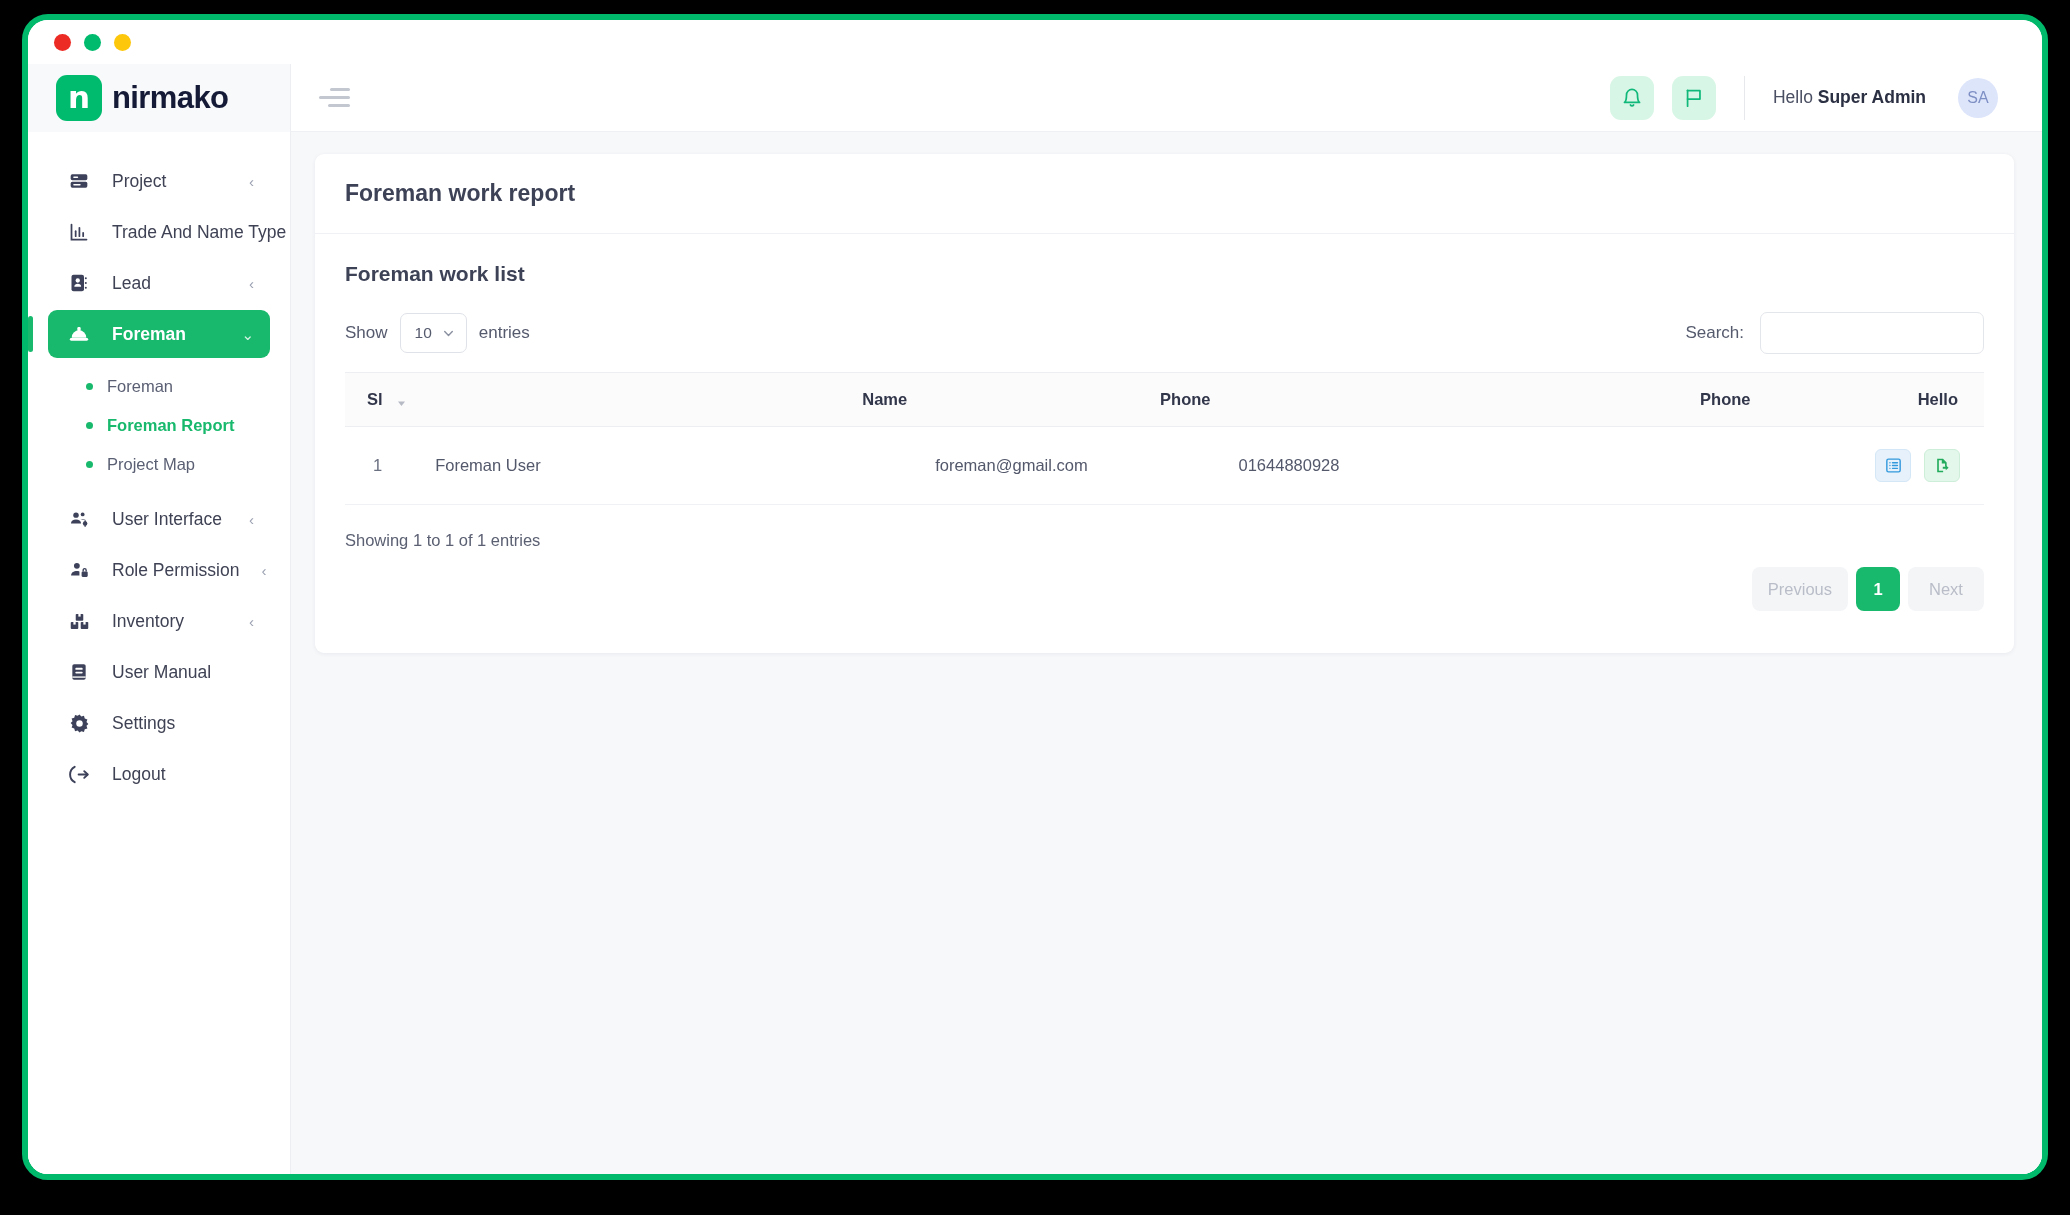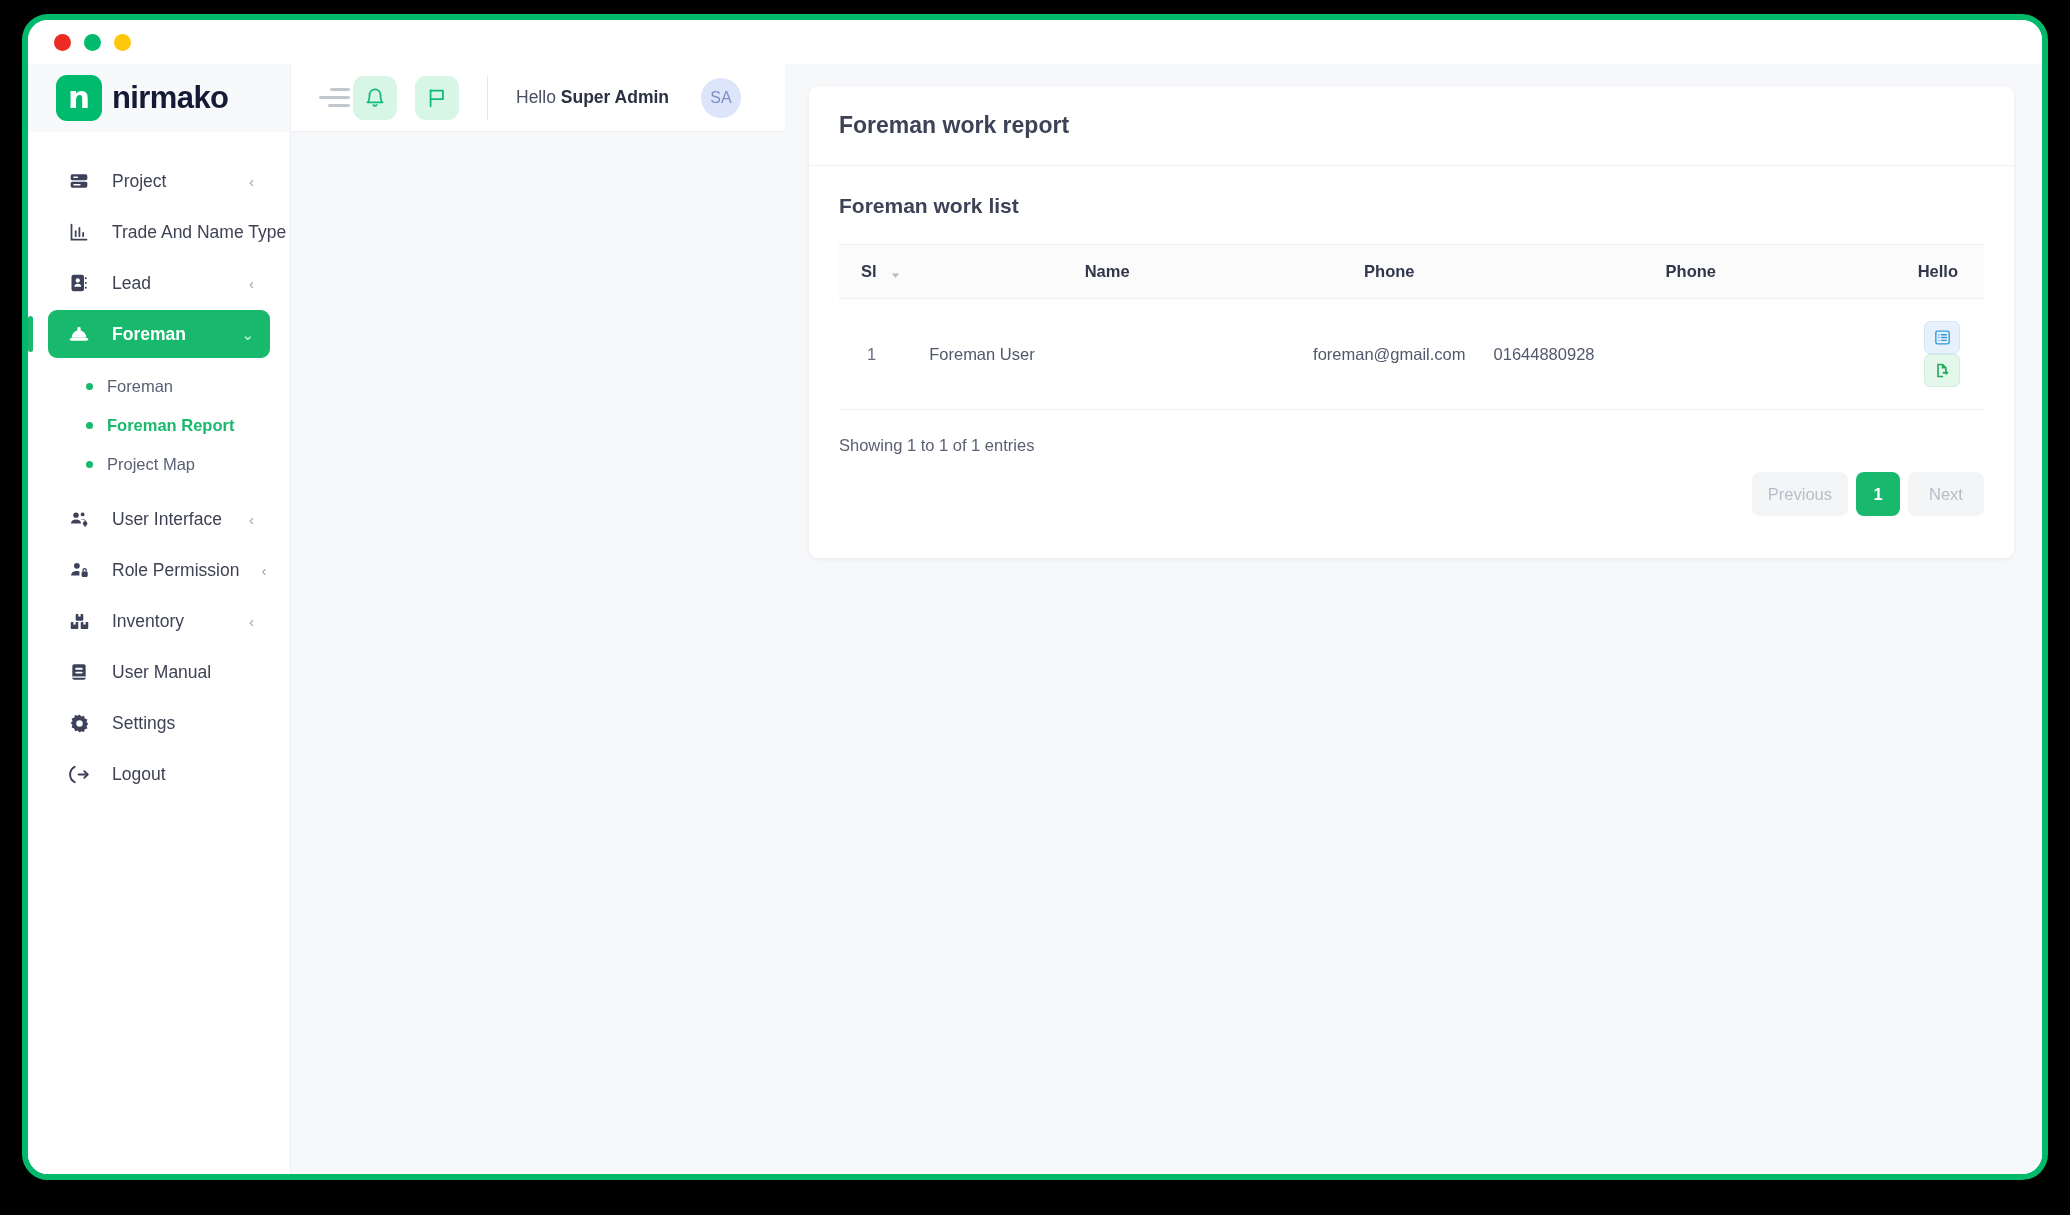--- a/index.html
+++ b/index.html
@@ -128,21 +128,21 @@
     width: 7px; height: 7px; border-radius: 50%;
     background: #18b96d; flex: none;
     margin-left: -18px;
   }
   .sub-item .lbl { font-size: 16.5px; color: #5a5f73; }
   .sub-item.active .lbl { color: #18b96d; font-weight: 700; }
 
   
   .main {
     flex: 1;
-    display: flex; flex-direction: row;
+    display: flex; flex-direction: column;
     min-width: 0;
     background: #f7f8fa;
   }
   .topbar {
     height: 68px;
     background: #ffffff;
     display: flex; align-items: center;
     padding: 0 44px 0 28px;
     border-bottom: 1px solid #eef0f3;
   }
@@ -227,21 +227,21 @@
     background: #fff; padding: 0 12px;
     font-size: 15px; color: #3d4257;
     font-family: "Liberation Sans", sans-serif;
     outline: none;
   }
 
   table { width: 100%; border-collapse: collapse; }
   thead th {
     background: #fbfbfc;
     font-size: 16.5px; font-weight: 700; color: #32364a;
-    text-align: center;
+    text-align: right;
     padding: 17px 14px;
     border-top: 1px solid #edeef1;
     border-bottom: 1px solid #edeef1;
     white-space: nowrap;
   }
   thead th.col-sl { width: 70px; padding-left: 22px; }
   thead th.col-name { width: 500px; }
   thead th.col-phone2 { width: 540px; }
   thead th.col-action { text-align: right; padding-right: 26px; }
   .sort-ico {
@@ -502,20 +502,39 @@
         <div class="content">
           <div class="card">
 
             <div class="card-head">
               <div class="page-title">Foreman work report</div>
             </div>
 
             <div class="card-body">
               <div class="list-title">Foreman work list</div>
 
+              <div class="table-controls">
+                <div class="show-entries">
+                  <span>Show</span>
+                  <div class="select-box">
+                    <span>10</span>
+                    <span class="caret">
+                      <svg width="13" height="13" viewBox="0 0 24 24" fill="none" stroke="currentColor" stroke-width="2.6" stroke-linecap="round" stroke-linejoin="round">
+                          <path d="M5 8.5l7 7 7-7"></path>
+                        </svg>
+                    </span>
+                  </div>
+                  <span>entries</span>
+                </div>
+
+                <div class="search-wrap">
+                  <span class="search-label">Search:</span>
+                  <input class="search-input" type="text" value="" style="">
+                </div>
+              </div>
 
               <table>
                 <thead>
                   <tr>
                     <th class="col-sl">
                       <span>Sl</span>
                       <span class="sort-ico">
                         <svg width="11" height="13" viewBox="0 0 10 14" fill="currentColor">
                             <path d="M5 13L1.2 8.2h7.6z"></path>
                           </svg>

